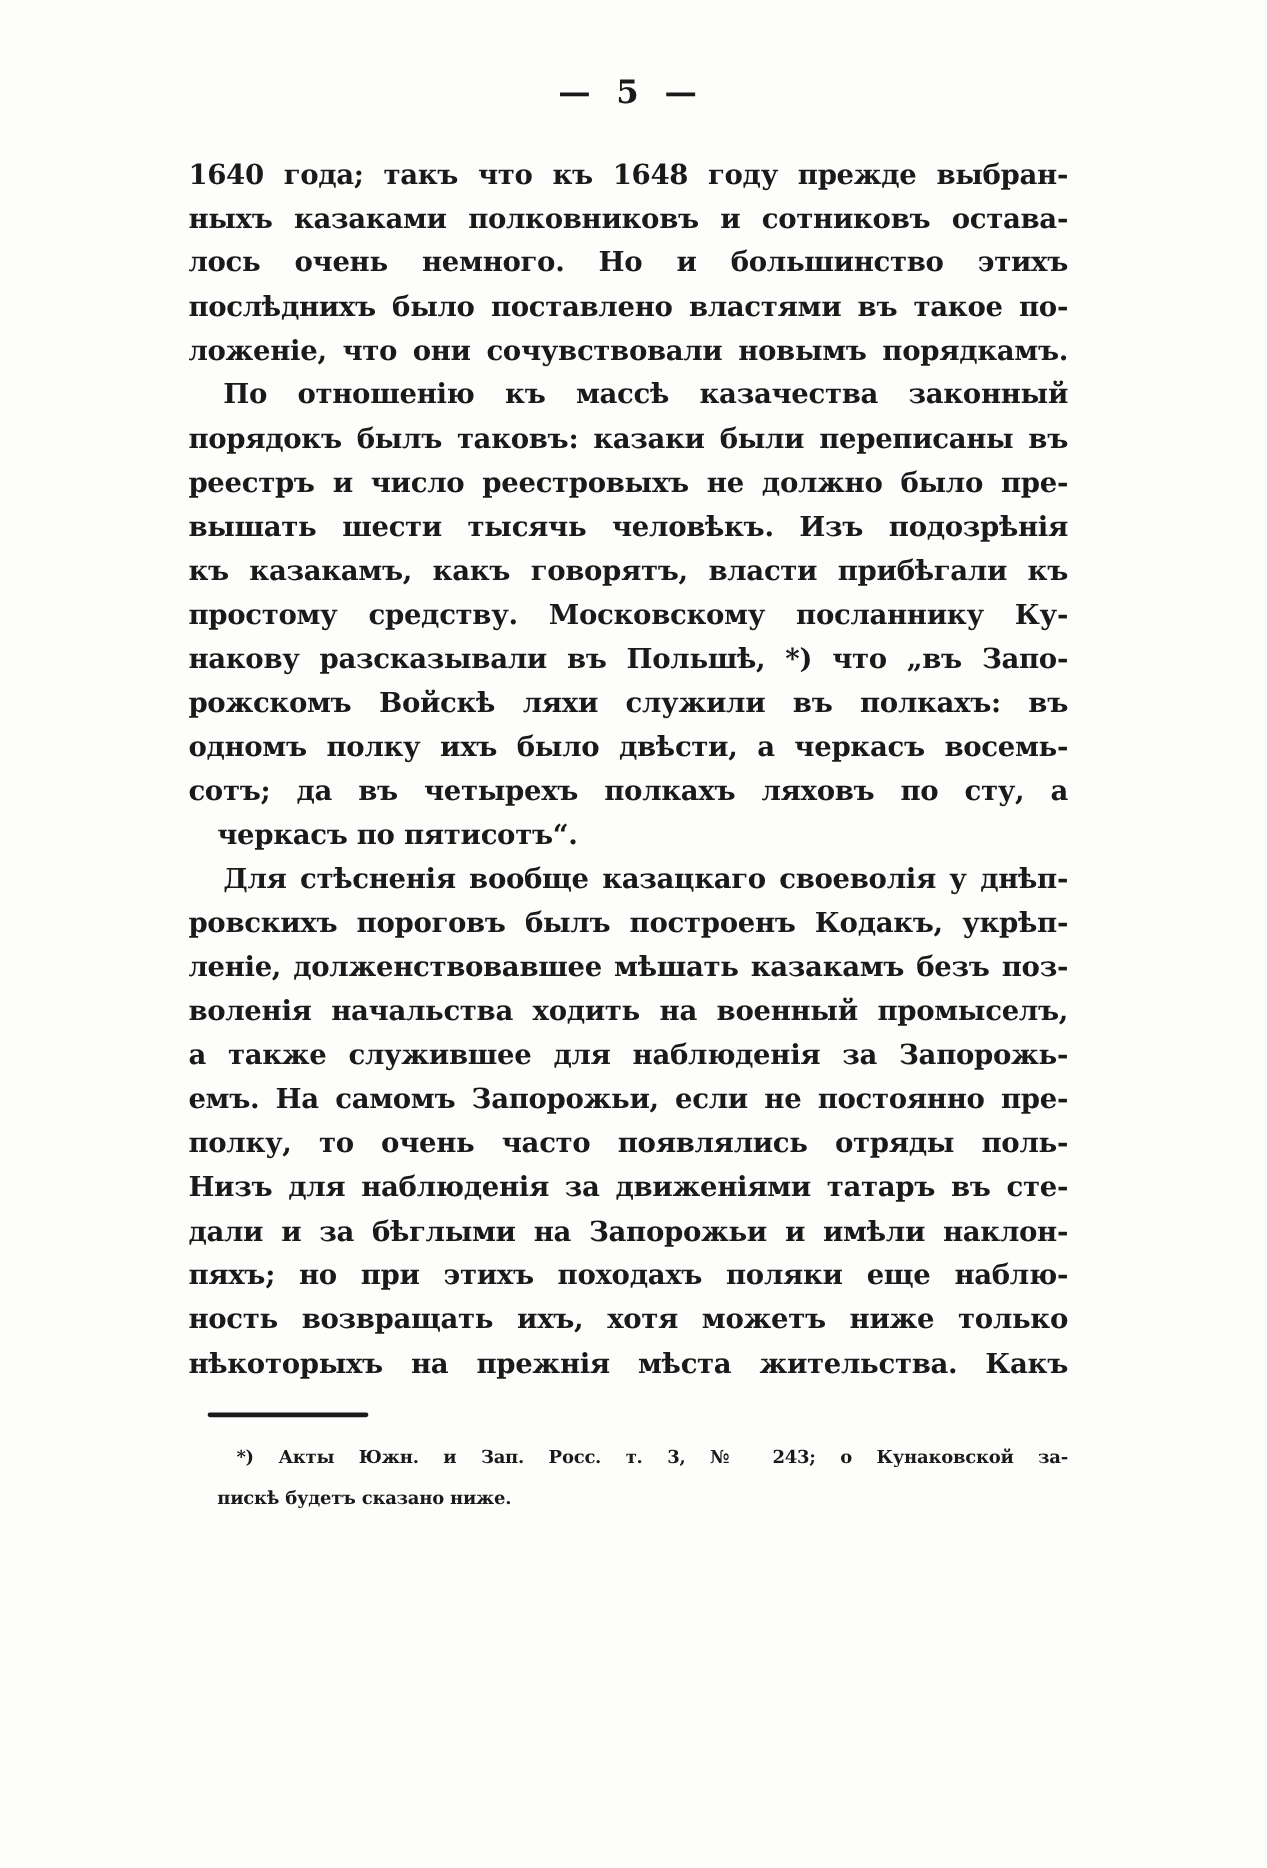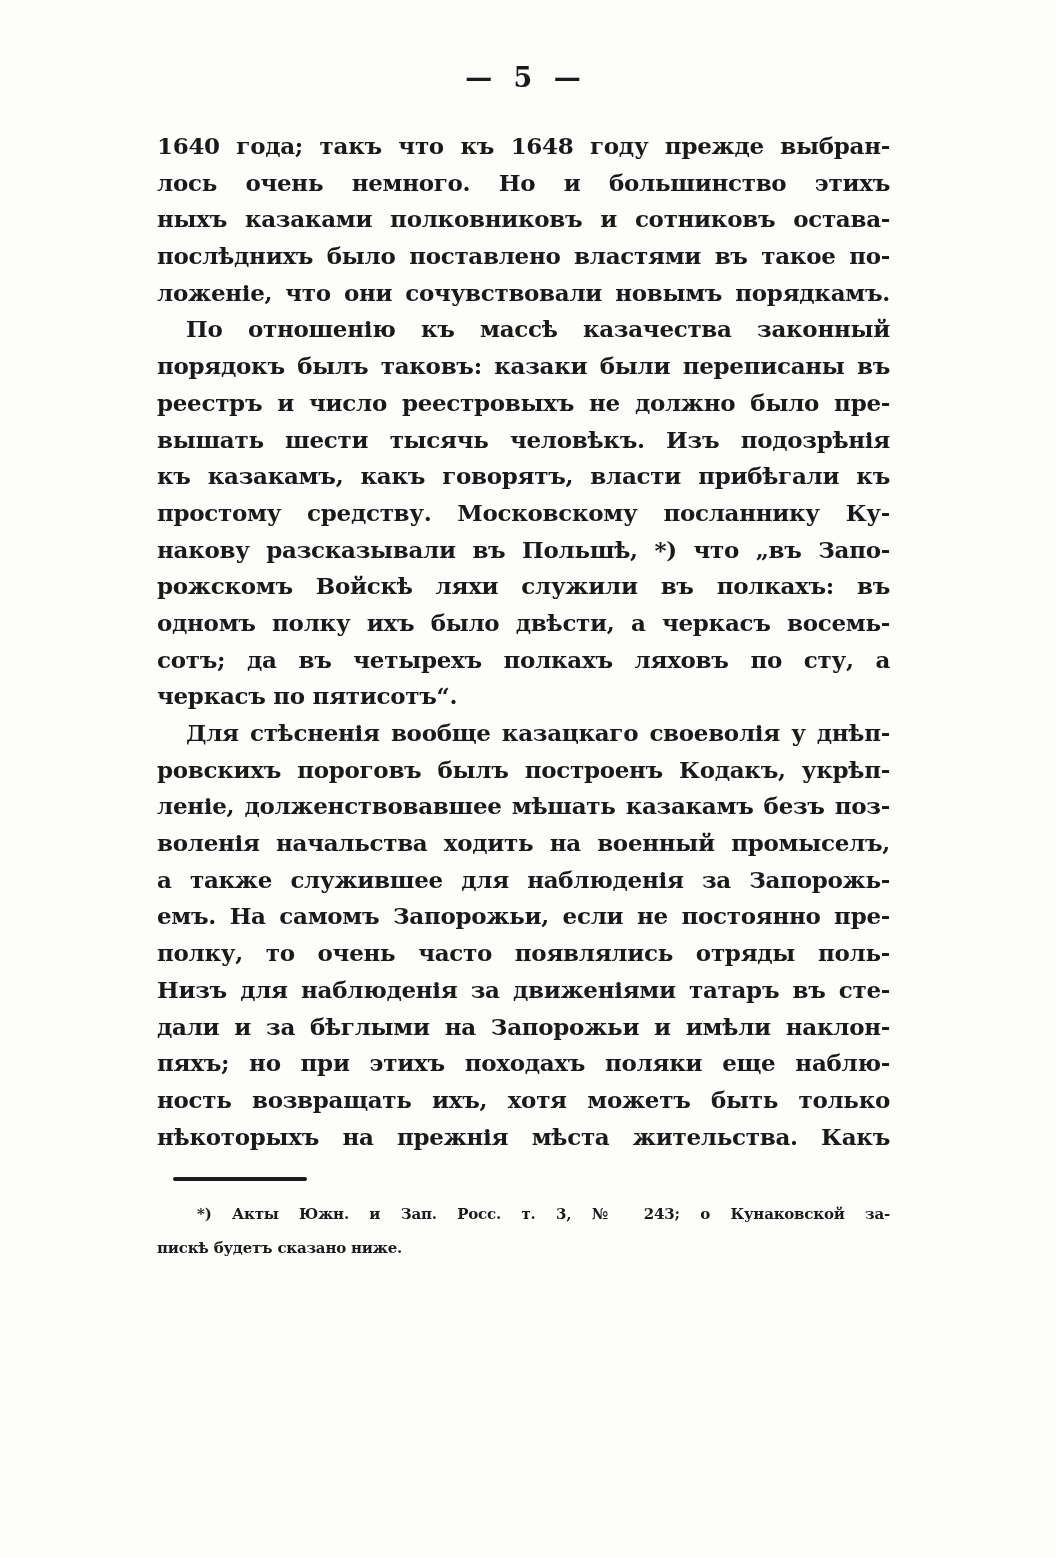--- a/index.html
+++ b/index.html
@@ -39,21 +39,21 @@
     letter-spacing: -0.3px;
   }
   .line {
     line-height: 36.7px;
     height: 36.7px;
     overflow: hidden;
     text-align: justify;
     text-align-last: justify;
   }
   .line.indent { text-indent: 29px; }
-  .line.no-justify { text-align-last: left; }
+  .line.no-justify { text-align-last: left; margin-left: 24px; }
   .footnote-rule {
     margin-top: 22px;
     margin-left: 173px;
     width: 134px;
     height: 4px;
     background: var(--ink);
     border-radius: 2px;
   }
   .footnote {
     margin-top: 16px;
@@ -73,22 +73,22 @@
 <body>
 
 <div class="page">
   <div class="page-header">
     <span>— 5 —</span>
   </div>
 
   <div class="text-block">
       <div class="paragraph">
         <div class="line">1640 года; такъ что къ 1648 году прежде выбран-</div>
+        <div class="line">ныхъ казаками полковниковъ и сотниковъ остава-</div>
         <div class="line">лось очень немного. Но и большинство этихъ</div>
-        <div class="line">ныхъ казаками полковниковъ и сотниковъ остава-</div>
         <div class="line">послѣднихъ было поставлено властями въ такое по-</div>
         <div class="line">ложеніе, что они сочувствовали новымъ порядкамъ.</div>
       </div>
       <div class="paragraph">
         <div class="line indent">По отношенію къ массѣ казачества законный</div>
         <div class="line">порядокъ былъ таковъ: казаки были переписаны въ</div>
         <div class="line">реестръ и число реестровыхъ не должно было пре-</div>
         <div class="line">вышать шести тысячь человѣкъ. Изъ подозрѣнія</div>
         <div class="line">къ казакамъ, какъ говорятъ, власти прибѣгали къ</div>
         <div class="line">простому средству. Московскому посланнику Ку-</div>
@@ -102,21 +102,21 @@
         <div class="line indent">Для стѣсненія вообще казацкаго своеволія у днѣп-</div>
         <div class="line">ровскихъ пороговъ былъ построенъ Кодакъ, укрѣп-</div>
         <div class="line">леніе, долженствовавшее мѣшать казакамъ безъ поз-</div>
         <div class="line">воленія начальства ходить на военный промыселъ,</div>
         <div class="line">а также служившее для наблюденія за Запорожь-</div>
         <div class="line">емъ. На самомъ Запорожьи, если не постоянно пре-</div>
         <div class="line">полку, то очень часто появлялись отряды поль-</div>
         <div class="line">Низъ для наблюденія за движеніями татаръ въ сте-</div>
         <div class="line">дали и за бѣглыми на Запорожьи и имѣли наклон-</div>
         <div class="line">пяхъ; но при этихъ походахъ поляки еще наблю-</div>
-        <div class="line">ность возвращать ихъ, хотя можетъ быть только</div>
+        <div class="line">ность возвращать ихъ, хотя можетъ ниже только</div>
         <div class="line">нѣкоторыхъ на прежнія мѣста жительства. Какъ</div>
       </div>
     </div>
 
   <div class="footnote-rule"></div>
 
   <div class="footnote">
       <div class="line indent">*) Акты Южн. и Зап. Росс. т. 3, № 243; о Кунаковской за-</div>
       <div class="line no-justify">пискѣ будетъ сказано ниже.</div>
     </div>

